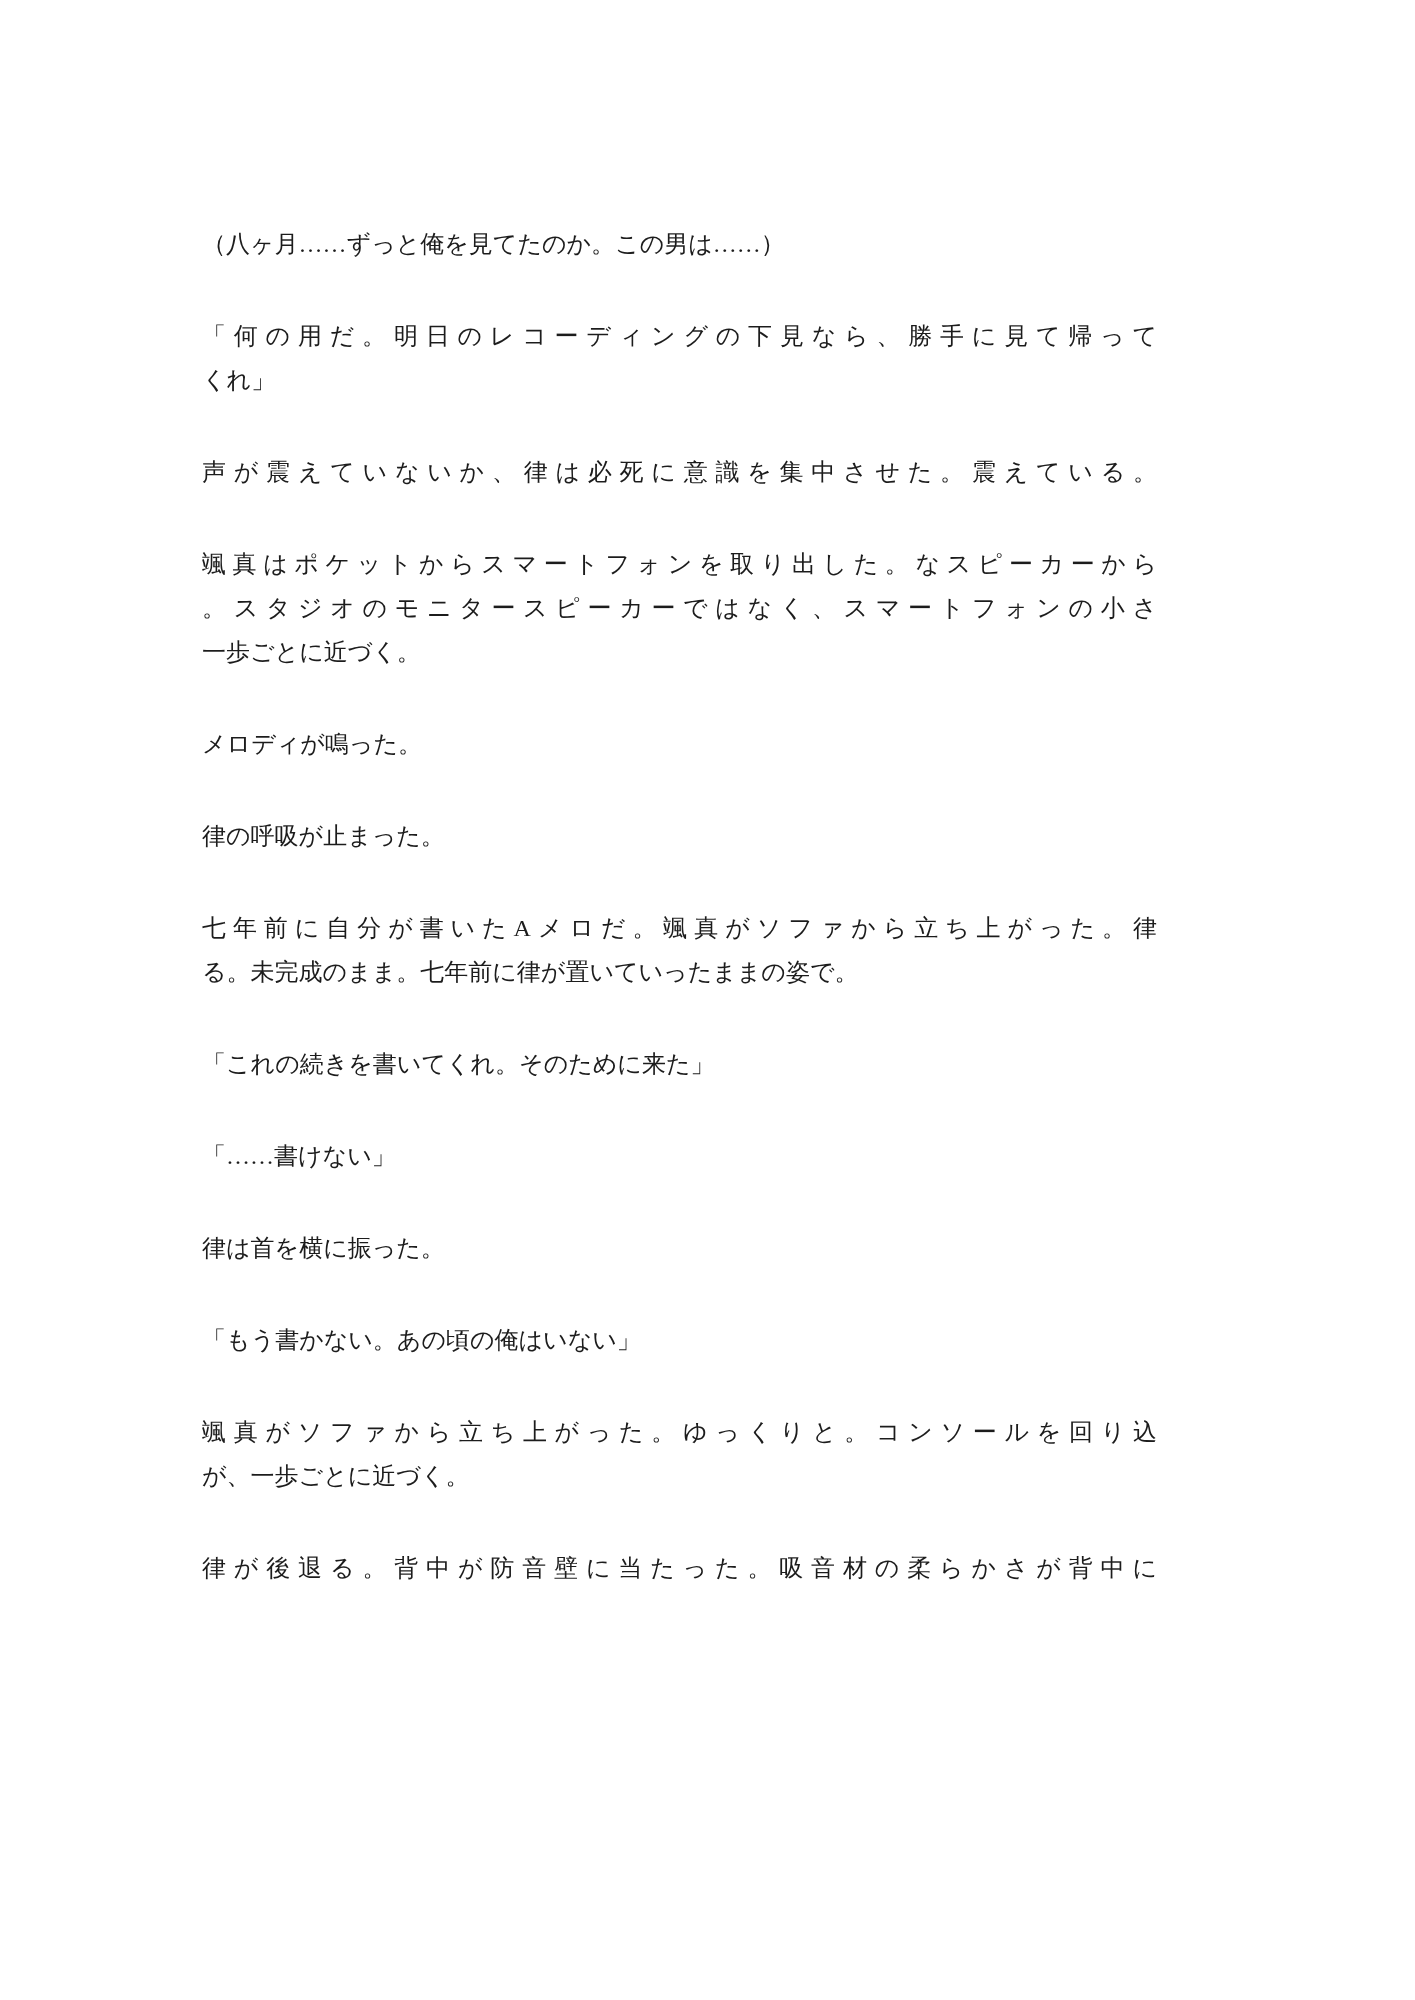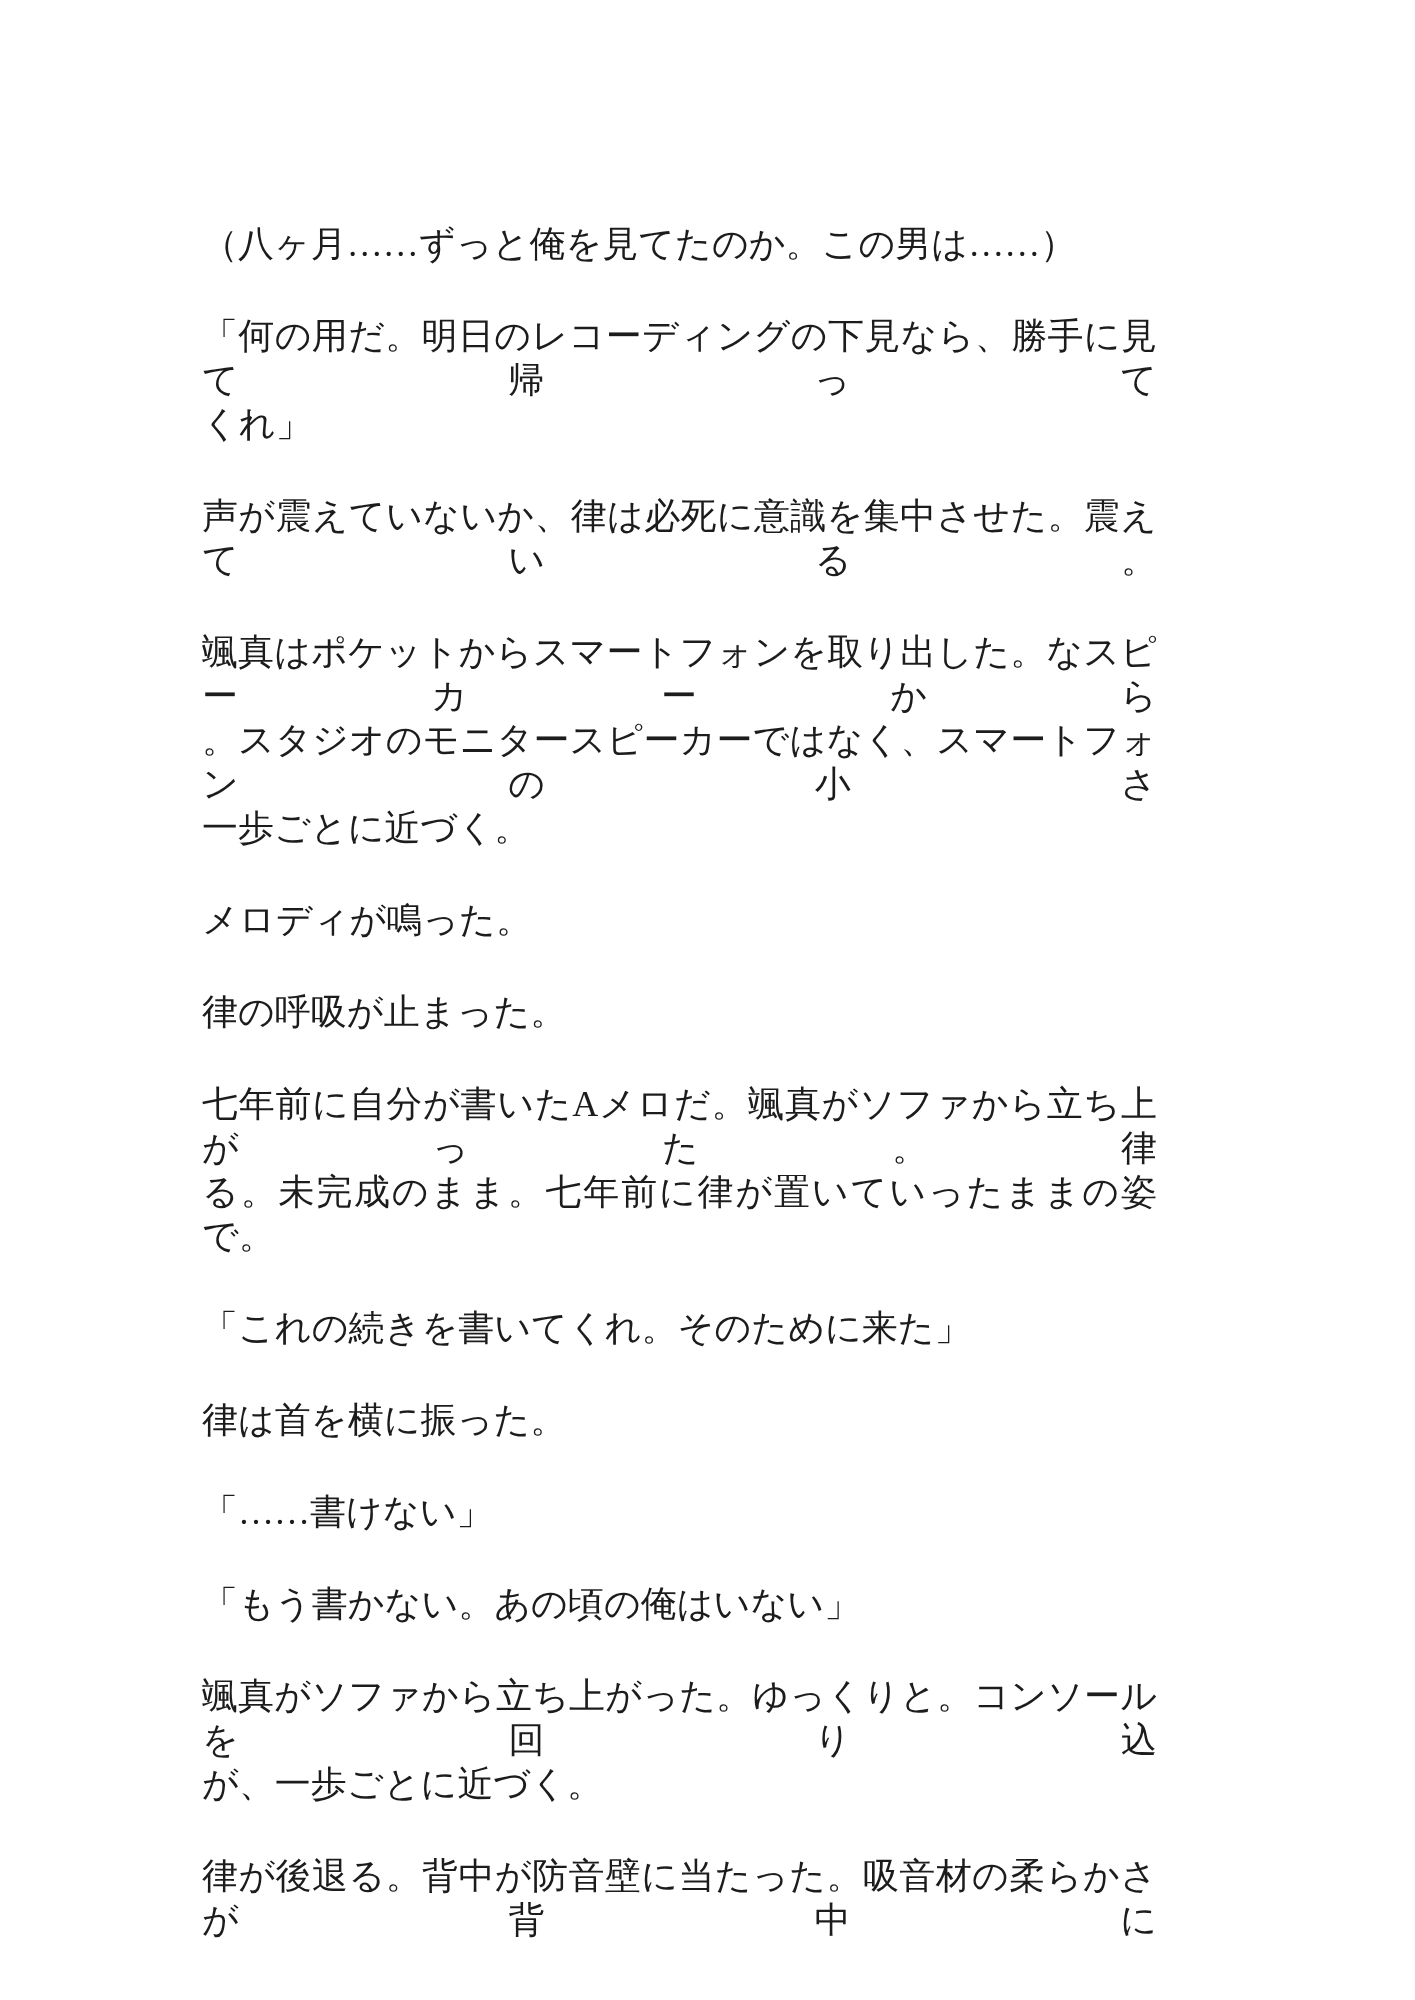--- a/index.html
+++ b/index.html
@@ -22,21 +22,21 @@
   }
   .doc-body {
     position: absolute;
     left: 202px;
     top: 222px;
     width: 955px;
   }
   .para {
     margin: 0 0 48px 0;
     padding: 0;
-    font-size: 36px;
+    font-size: 24px;
     line-height: 44px;
     letter-spacing: 0;
   }
   .para:last-child {
     margin-bottom: 0;
   }
   .line {
     display: block;
     white-space: nowrap;
     text-align: justify;
@@ -76,24 +76,24 @@
         <span class="line natural">律の呼吸が止まった。</span>
       </p>
       <p class="para">
         <span class="line">七年前に自分が書いたAメロだ。颯真がソファから立ち上がった。律</span>
         <span class="line natural">る。未完成のまま。七年前に律が置いていったままの姿で。</span>
       </p>
       <p class="para">
         <span class="line natural">「これの続きを書いてくれ。そのために来た」</span>
       </p>
       <p class="para">
-        <span class="line natural">律は首を横に振った。</span>
+        <span class="line natural">「……書けない」</span>
       </p>
       <p class="para">
-        <span class="line natural">「……書けない」</span>
+        <span class="line natural">律は首を横に振った。</span>
       </p>
       <p class="para">
         <span class="line natural">「もう書かない。あの頃の俺はいない」</span>
       </p>
       <p class="para">
         <span class="line">颯真がソファから立ち上がった。ゆっくりと。コンソールを回り込</span>
         <span class="line natural">が、一歩ごとに近づく。</span>
       </p>
       <p class="para">
         <span class="line">律が後退る。背中が防音壁に当たった。吸音材の柔らかさが背中に</span>

